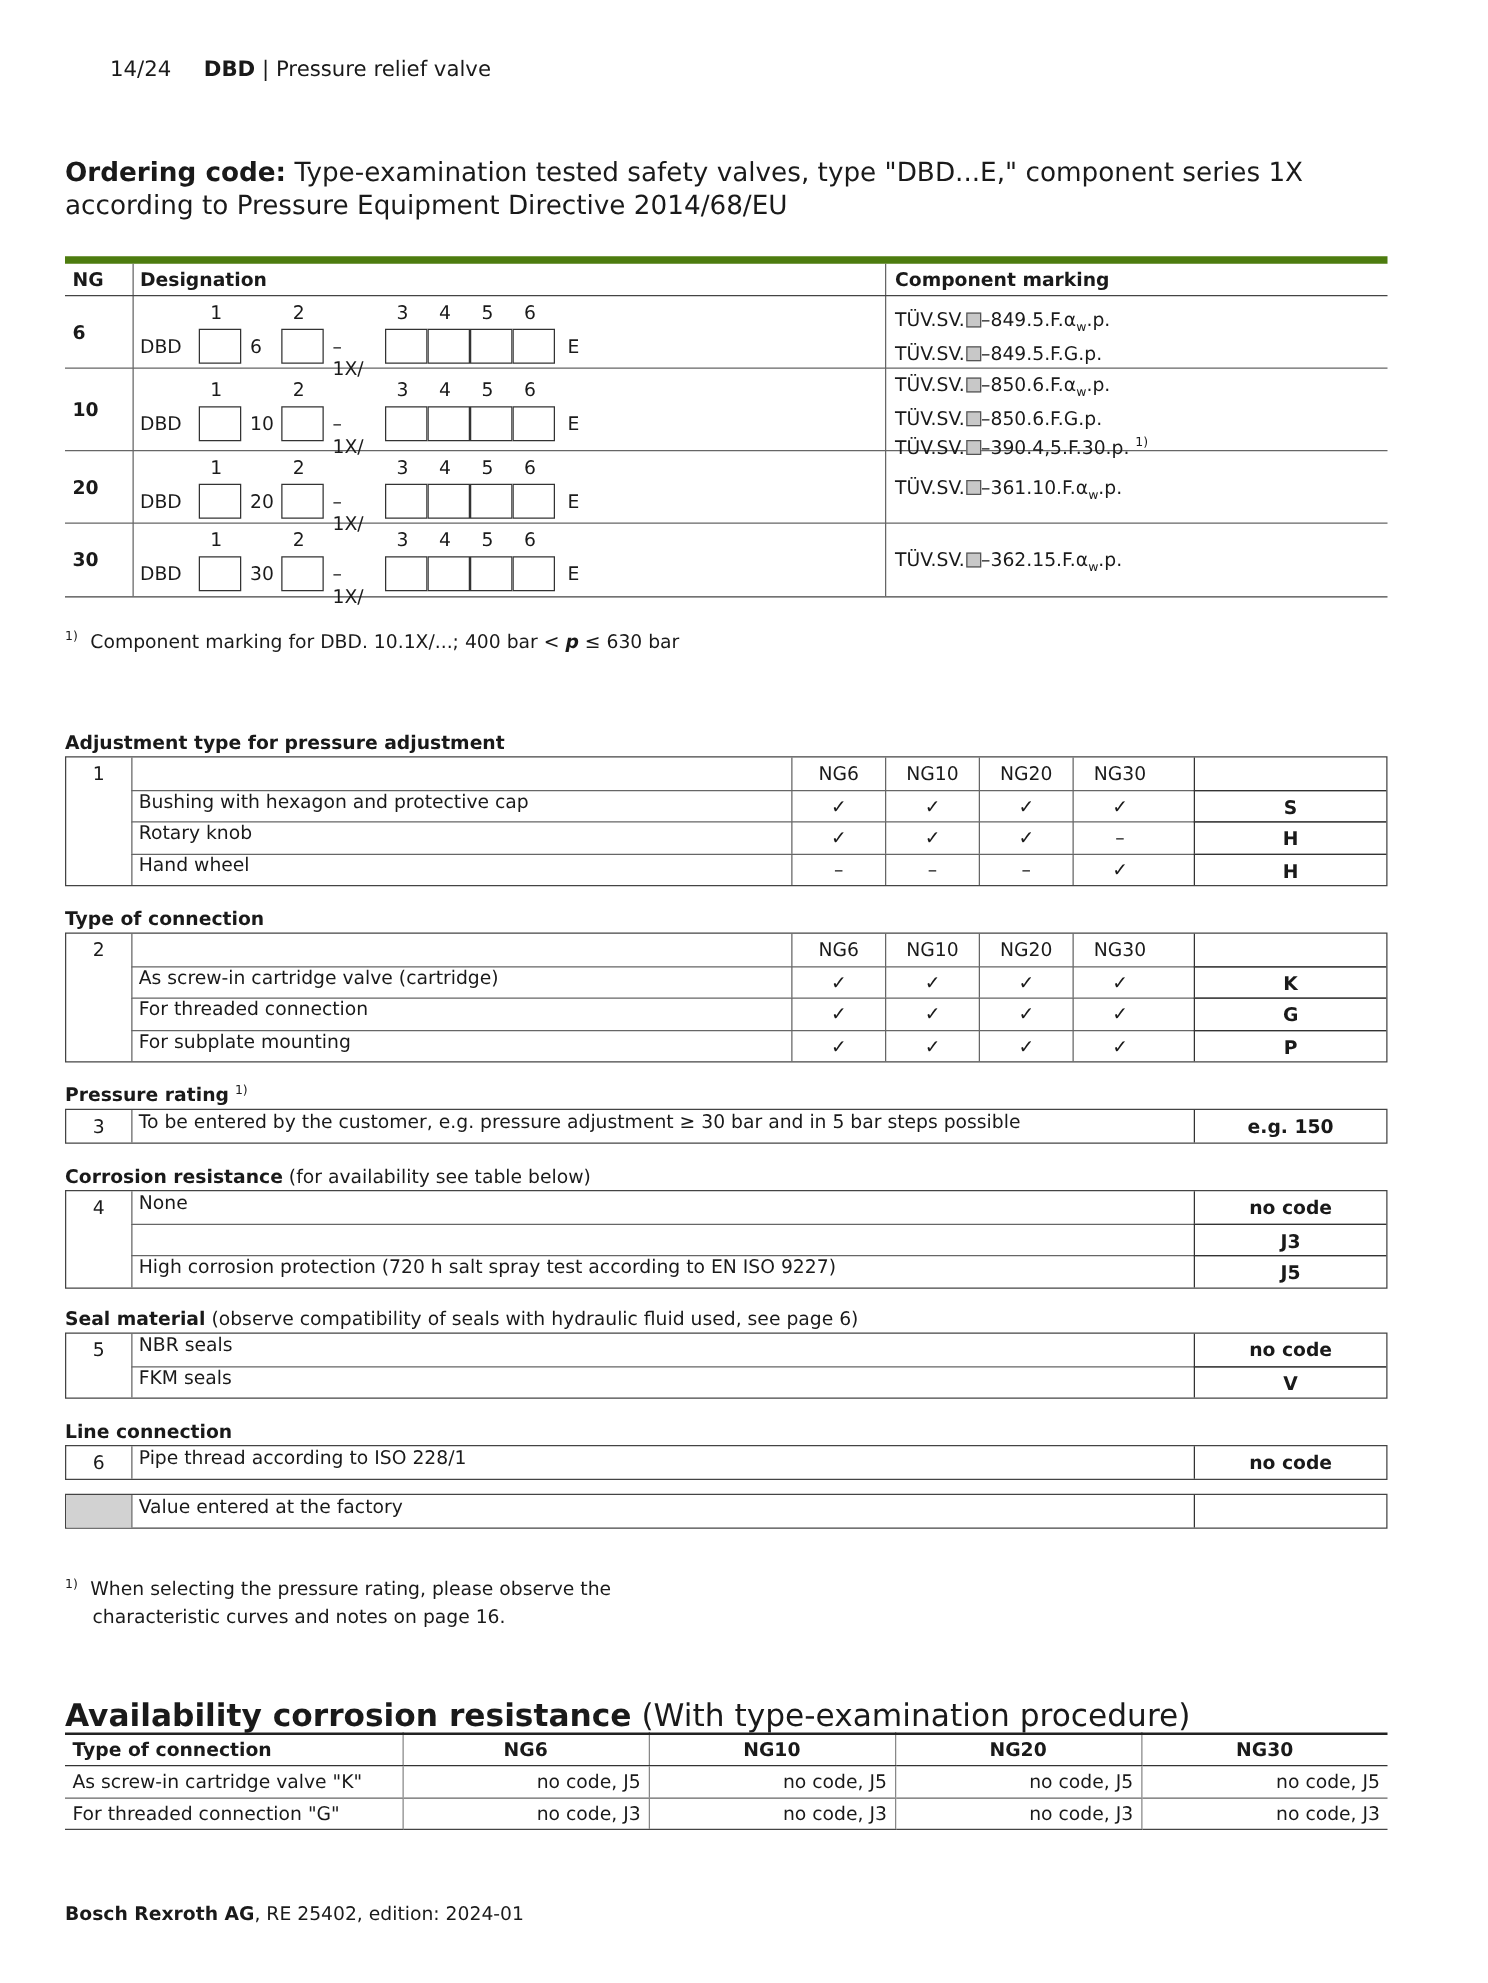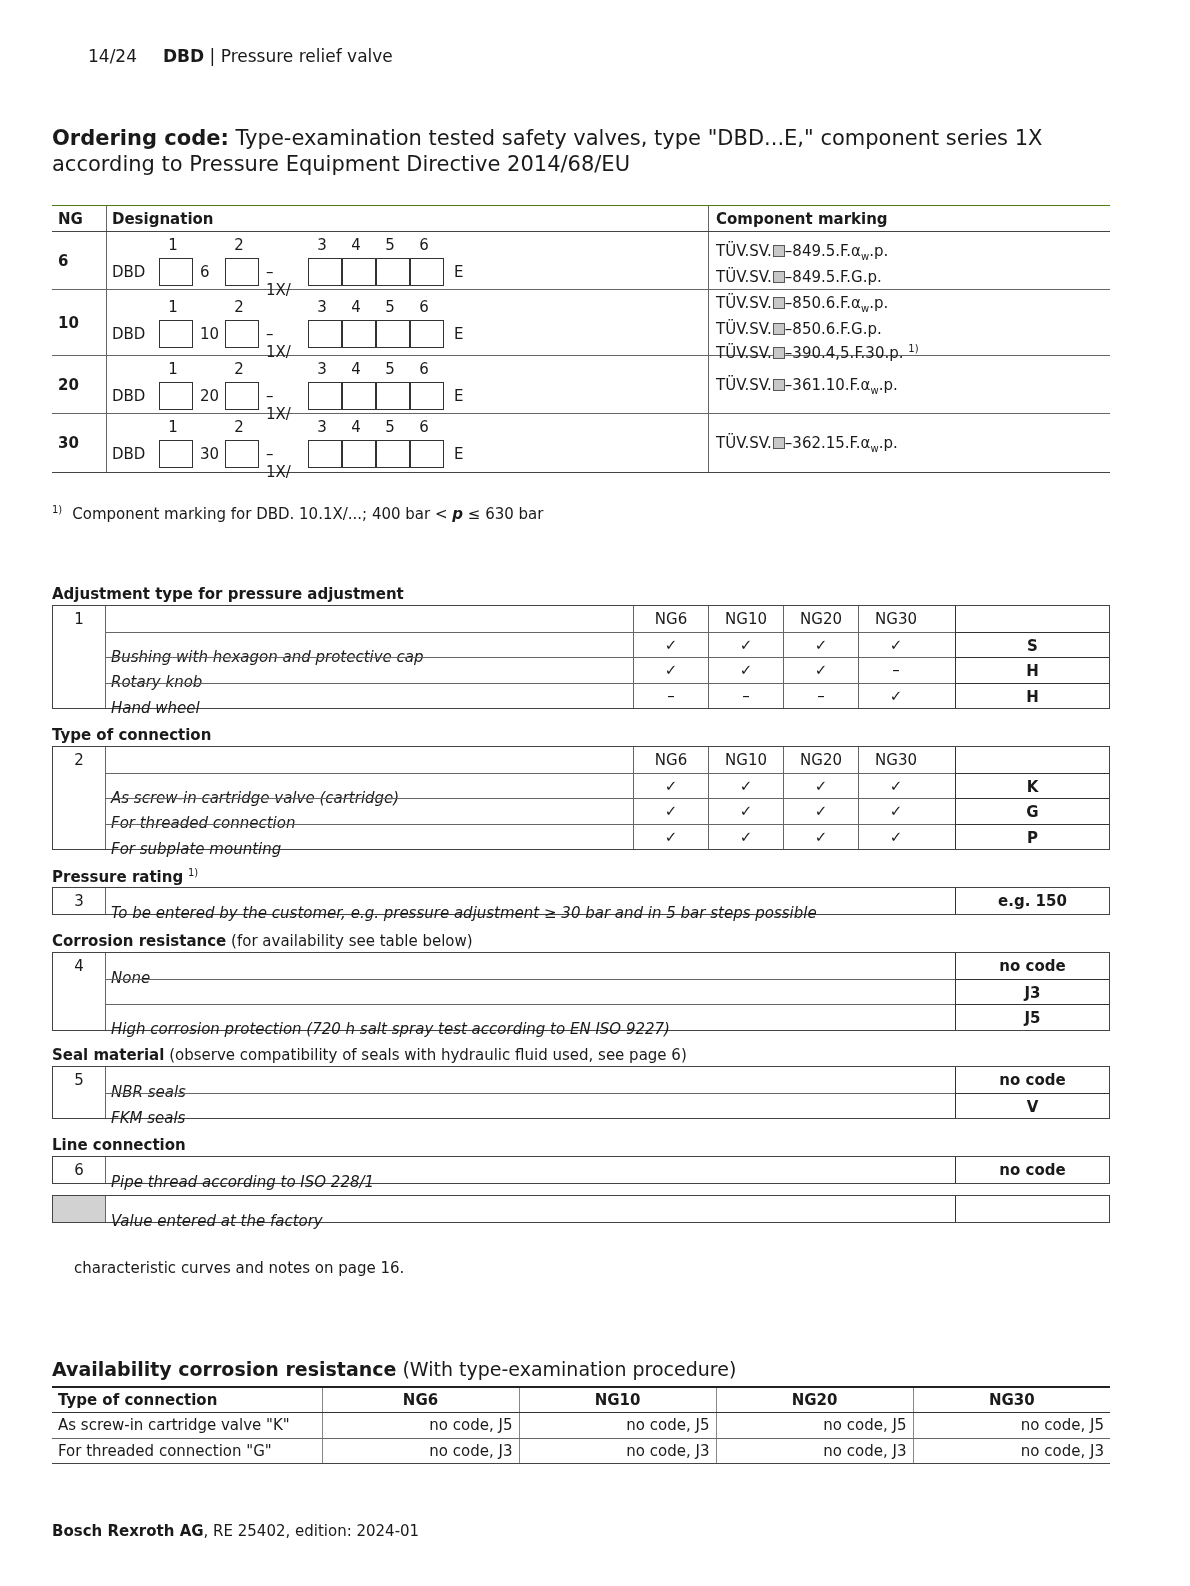--- a/index.html
+++ b/index.html
@@ -10,21 +10,21 @@
 
   
   .page-header { left: 52px; top: 46px; font-size: 17px; letter-spacing: 0; }
   .page-header .pg { margin-right: 26px; margin-left: 36px; }
   .page-header b { font-weight: bold; }
 
   .title { left: 52px; top: 125px; width: 1040px; font-size: 21px; line-height: 26px; }
   .title b { font-weight: bold; }
 
   
-  .ord { left: 52px; top: 205px; width: 1058px; border-top: 1px solid #4d7c0f; border-bottom: 1.5px solid #444; }
+  .ord { left: 52px; top: 205px; width: 1058px; border-top: 6px solid #4d7c0f; border-bottom: 1.5px solid #444; }
   .ord-head { height: 26px; border-bottom: 1.5px solid #444; position: relative; font-size: 15px; font-weight: bold; }
   .ord-head .h-ng { position: absolute; left: 6px; top: 4px; }
   .ord-head .h-des { position: absolute; left: 60px; top: 4px; }
   .ord-head .h-cm { position: absolute; left: 664px; top: 4px; }
   .vline1 { position: absolute; left: 54px; top: 0; bottom: 0; border-left: 1.5px solid #666; }
   .vline2 { position: absolute; left: 656px; top: 0; bottom: 0; border-left: 1.5px solid #666; }
   .ord-row { position: relative; border-bottom: 1.5px solid #666; }
   .ord-row:last-child { border-bottom: none; }
   .ord-row .ng { position: absolute; left: 6px; font-size: 15px; font-weight: bold; }
   .des { position: absolute; left: 60px; font-size: 15px; }
@@ -43,30 +43,30 @@
   .foot2 .indent { padding-left: 22px; }
 
   
   .sec-title { position: absolute; left: 52px; font-size: 15px; }
   .sec-title b { font-weight: bold; }
   .sec-title sup { font-size: 10px; }
   .opt { position: absolute; left: 52px; width: 1058px; border: 1.5px solid #444; font-size: 15px; }
   .opt .r { position: relative; height: 25.5px; }
   .opt .num { position: absolute; left: 0; width: 52px; top: 0; bottom: 0; text-align: center; padding-top: 4px; }
   .opt .vnum { position: absolute; left: 52px; top: 0; bottom: 0; border-left: 1.3px solid #666; }
-  .opt .txt { position: absolute; left: 58px; top: 16px; white-space: nowrap; font-style: italic; }
+  .opt .txt { position: absolute; left: 58px; top: 0; white-space: nowrap; }
   .opt .hl { position: absolute; left: 52px; right: 0; border-top: 1.3px solid #666; }
   .opt .ngc { position: absolute; top: 0; height: 100%; width: 75px; text-align: center; padding-top: 4px; border-left: 1.3px solid #666; }
   .opt .code { position: absolute; left: 902px; right: 0; top: 0; bottom: 0; border-left: 1.5px solid #333; text-align: center; font-weight: bold; padding-top: 4px; }
   .opt .code.divtop { border-top: 1.5px solid #333; }
 
   .grey { background: #d2d2d2; }
 
   
-  .avail-title { left: 52px; top: 1358px; font-size: 19px; }
+  .avail-title { left: 52px; top: 1358px; font-size: 25px; }
   .avail-title b { font-weight: bold; }
   .avail { left: 52px; top: 1386px; width: 1058px; border-collapse: collapse; font-size: 15px; }
   .avail th, .avail td { height: 25.5px; padding: 0 6px; border-left: 1.3px solid #888; }
   .avail th:first-child, .avail td:first-child { border-left: none; text-align: left; }
   .avail th { font-weight: bold; text-align: center; border-bottom: 1.8px solid #333; }
   .avail td { text-align: right; border-bottom: 1.3px solid #666; }
   .avail thead tr { border-top: 2px solid #222; }
   .avail tbody tr:last-child td { border-bottom: 1.5px solid #444; }
 
   .footer { left: 52px; top: 1522px; font-size: 15px; }
@@ -358,20 +358,21 @@
 <div class="opt" style="top:1195px">
   <div class="r">
     <div class="num grey"></div>
     <div class="vnum"></div>
     <div class="txt">Value entered at the factory</div>
     <div class="code"></div>
   </div>
 </div>
 
 <div class="abs foot2">
+  <div><sup>1)</sup><span>When selecting the pressure rating, please observe the</span></div>
   <div class="indent">characteristic curves and notes on page 16.</div>
 </div>
 
 <div class="abs avail-title"><b>Availability corrosion resistance</b><span> (With type-examination procedure)</span></div>
 <table class="abs avail" id="avail">
   <thead>
       <tr id="avail-head">
         <th style="width: 270px;">Type of connection</th>
         <th style="width: 197px;">NG6</th>
         <th style="width: 197px;">NG10</th>

